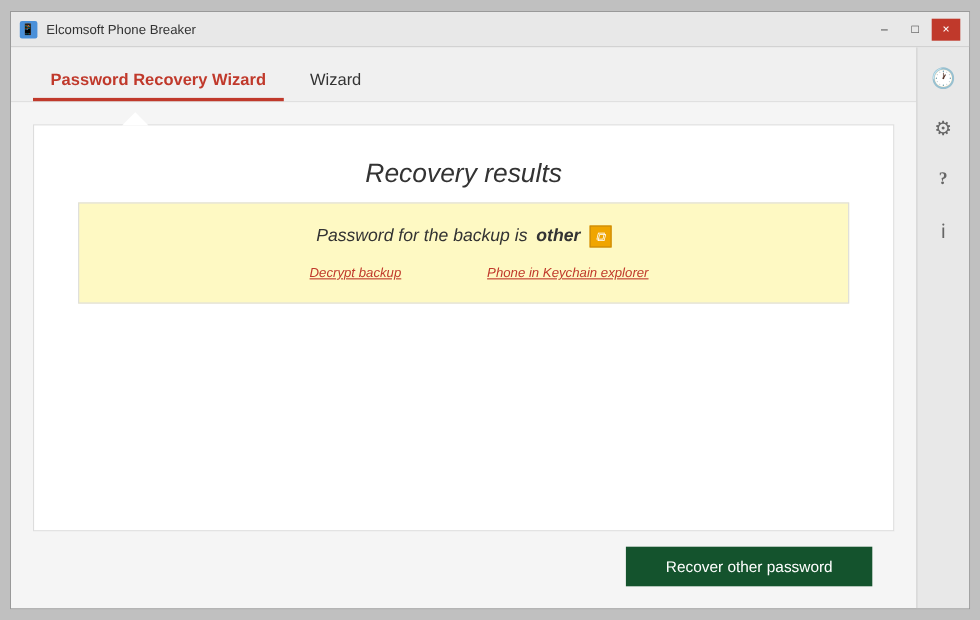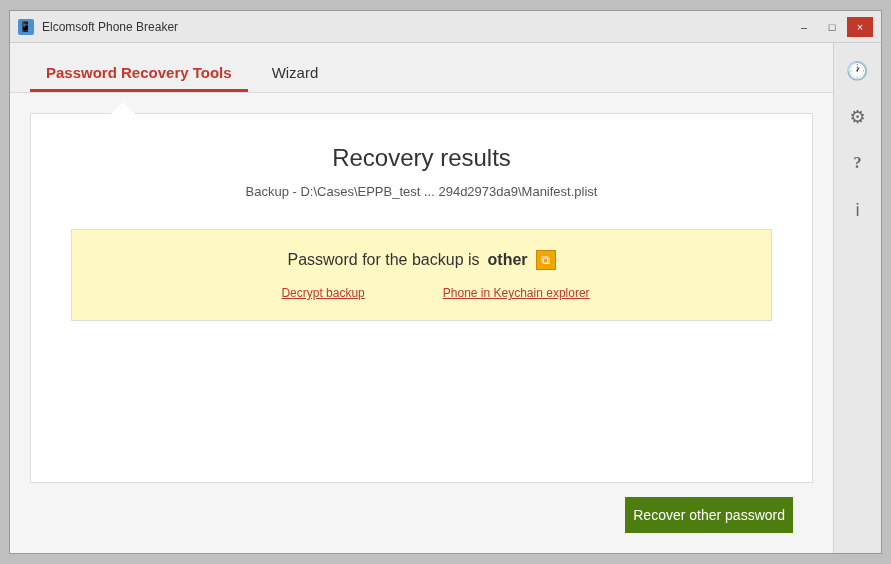--- a/index.html
+++ b/index.html
@@ -126,20 +126,21 @@
     }
 
     .content-card {
       background: white;
       flex: 1;
       border: 1px solid #ddd;
       display: flex;
       flex-direction: column;
       padding: 20px;
       position: relative;
+      font-style: italic;
     }
 
     
     .content-card::before {
       content: '';
       position: absolute;
       top: -12px;
       left: 80px;
       border-left: 12px solid transparent;
       border-right: 12px solid transparent;
@@ -221,24 +222,24 @@
       padding-left: 28px;
     }
 
     .bottom-actions {
       display: flex;
       justify-content: flex-end;
       padding: 14px 20px 0 20px;
     }
 
     .recover-btn {
-      background: #4d7c0f;
+      background: #14532d;
       color: white;
       border: none;
-      padding: 10px 8px;
+      padding: 10px 36px;
       font-size: 14px;
       cursor: pointer;
       font-family: inherit;
     }
 
     
     .sidebar-right {
       width: 48px;
       background: #e8e8e8;
       display: flex;
@@ -276,28 +277,27 @@
       <button class="title-btn">–</button>
       <button class="title-btn">□</button>
       <button class="title-btn close">×</button>
     </div>
   </div>
 
   <div class="window-body">
     <div class="main-area">
 
       <div class="nav-bar">
-        <div class="nav-item active">Password Recovery Tools</div>
+        <div class="nav-item active">Password Recovery Wizard</div>
         <div class="nav-item">Wizard</div>
       </div>
 
       <div class="content-area">
         <div class="content-card">
           <h1 class="recovery-title">Recovery results</h1>
-          <p class="backup-path">Backup - D:\Cases\EPPB_test ... 294d2973da9\Manifest.plist</p>
 
           <div class="password-box">
             <div class="password-text">
               <span>Password for the backup is </span>
               <span class="password-value">other</span>
               <span class="copy-icon" title="Copy"></span>
             </div>
 
             <div class="action-links">
               <a class="action-link">Decrypt backup</a>

